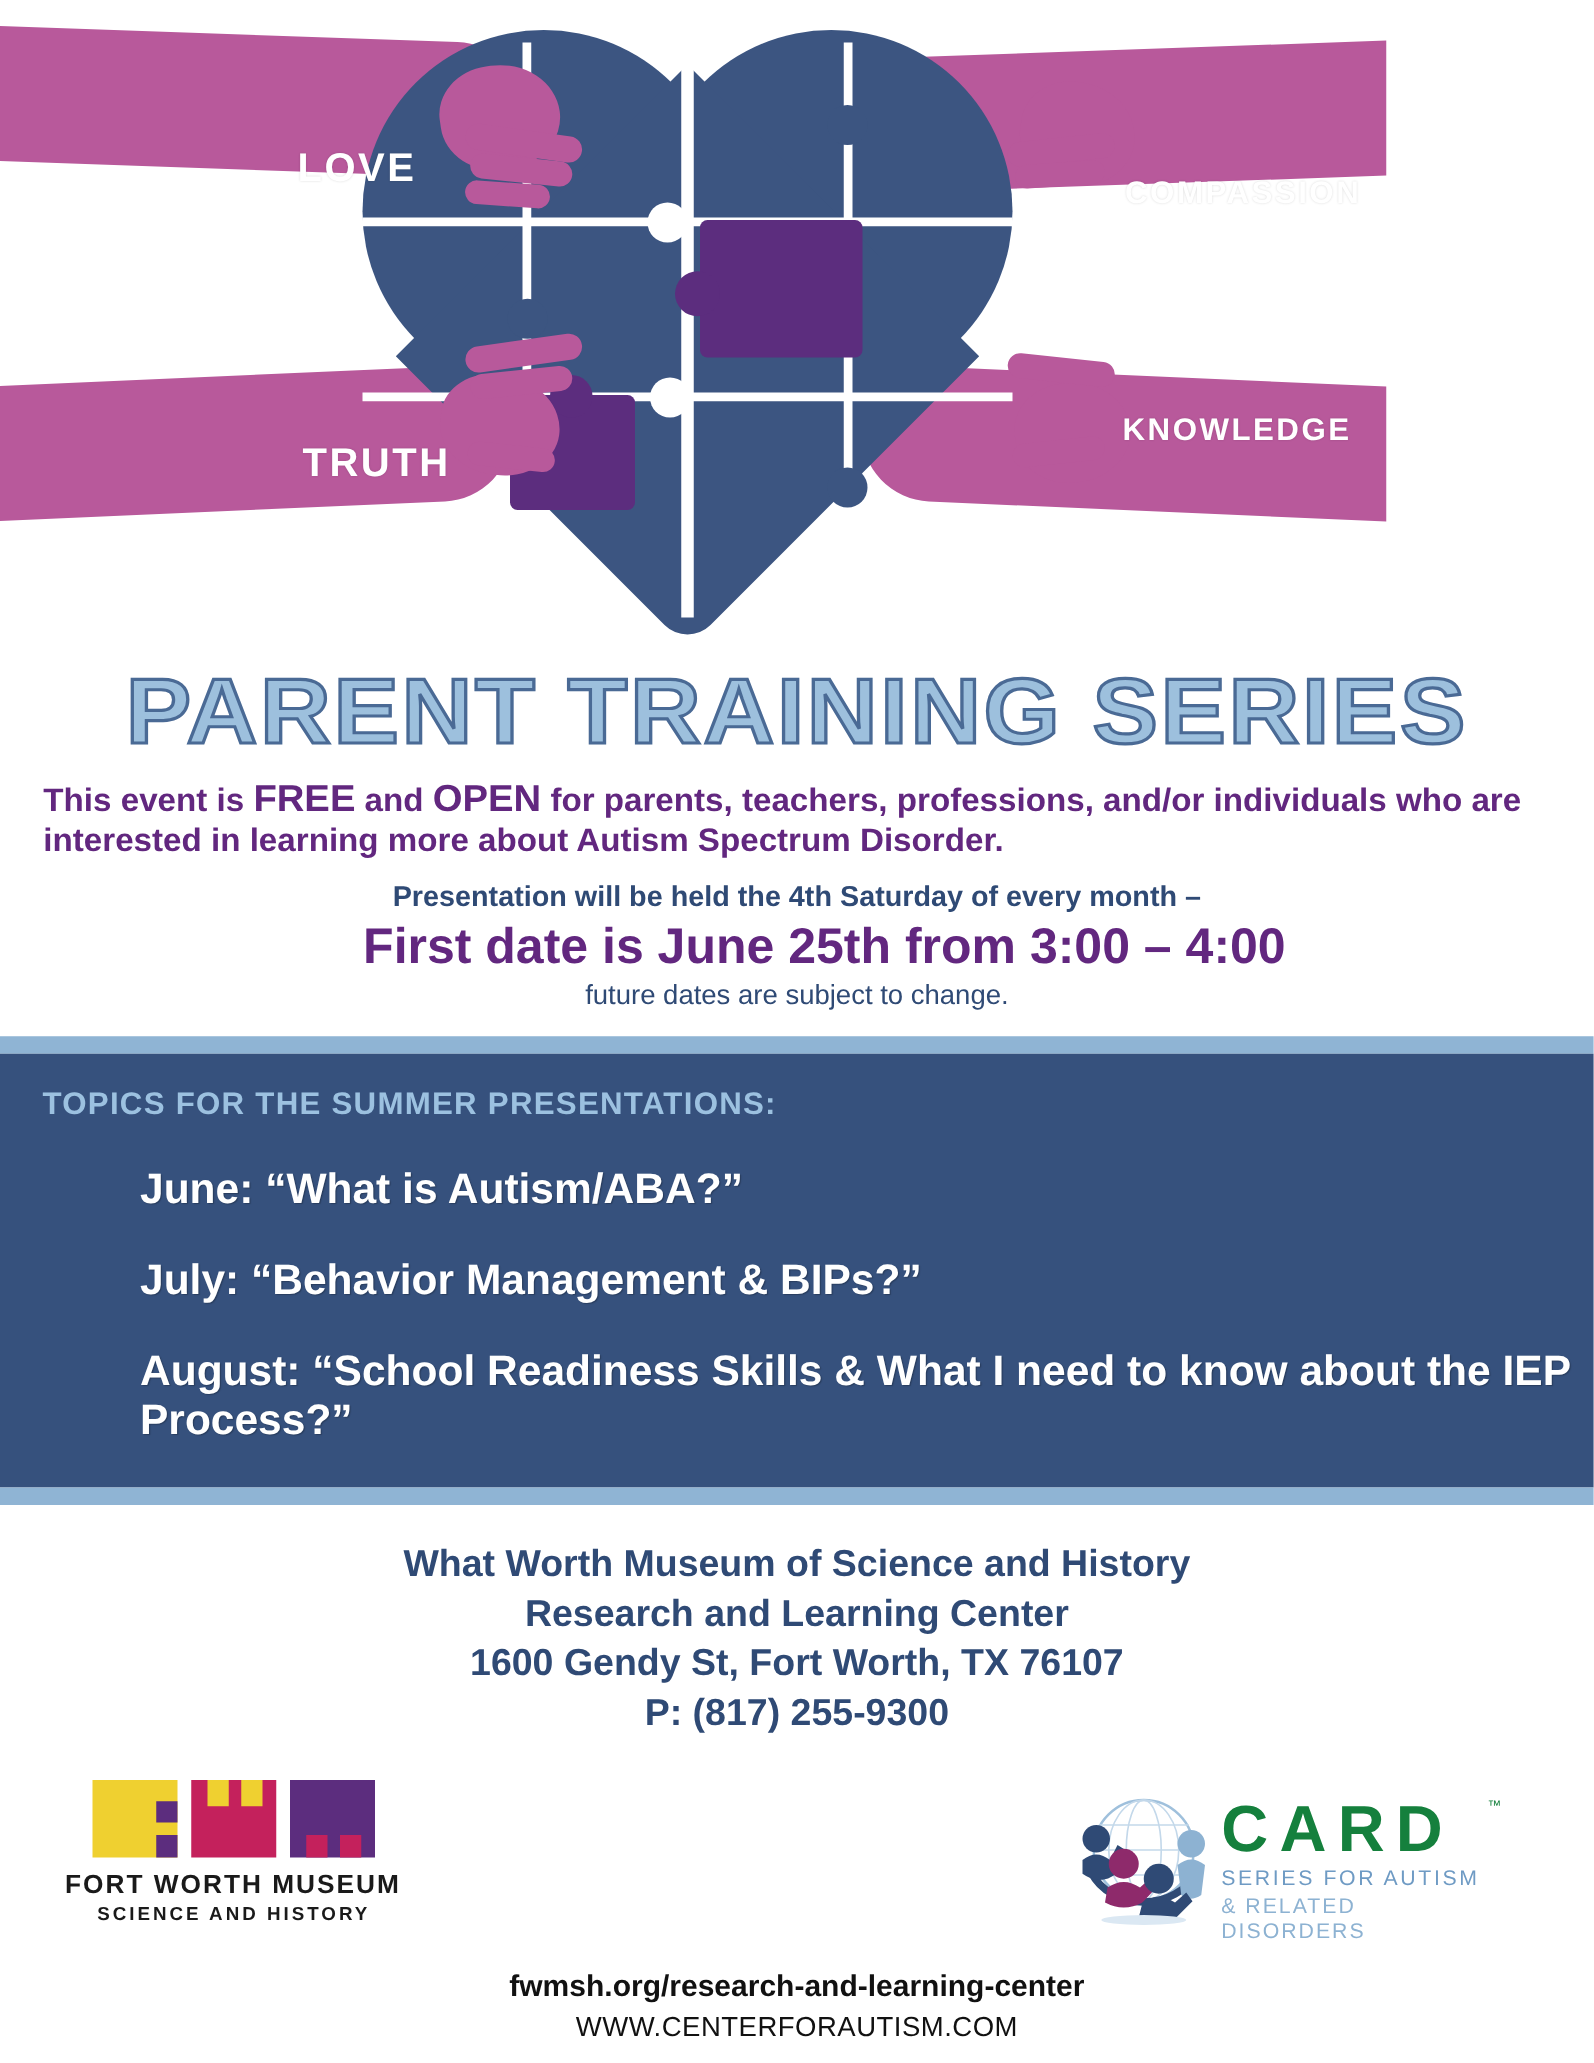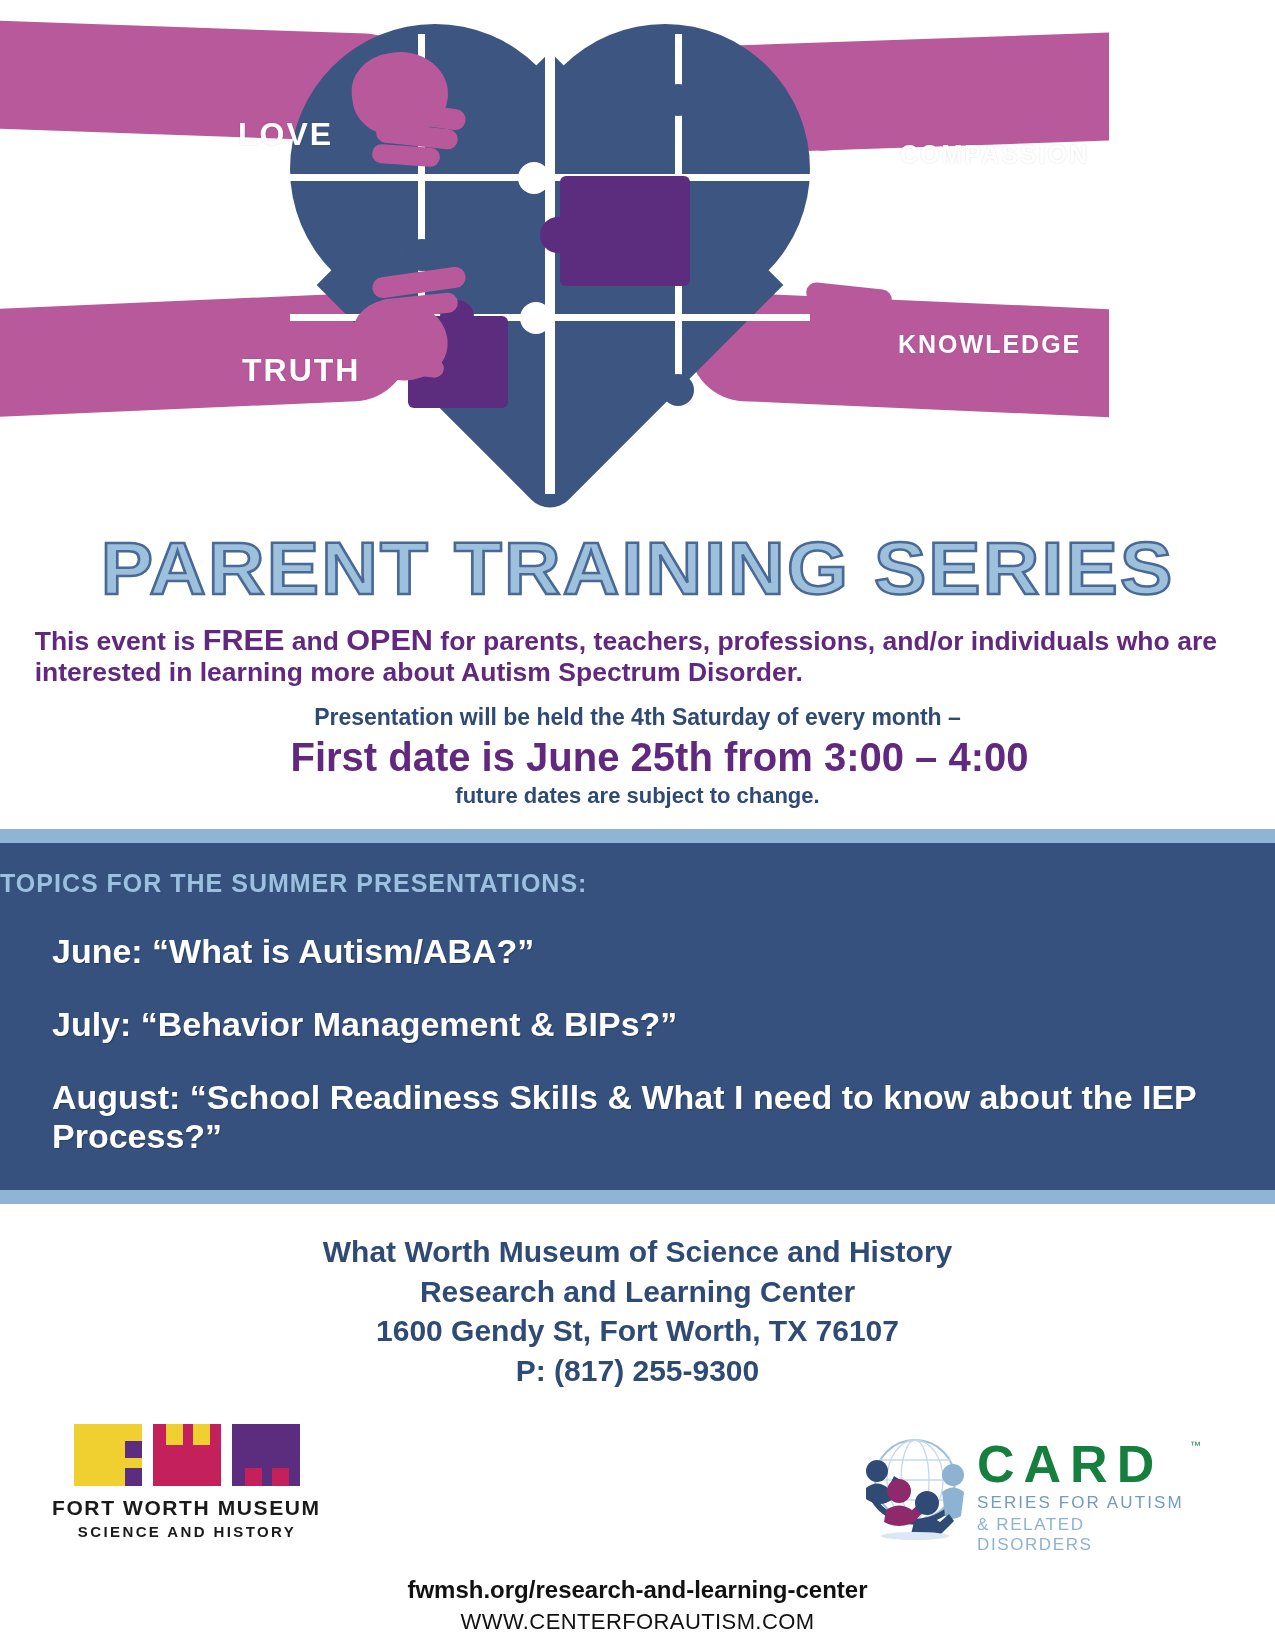--- a/index.html
+++ b/index.html
@@ -91,33 +91,34 @@
     color:#62277f;font-weight:bold;font-size:26px;line-height:1.18;
     padding:16px 34px 0 34px;
     font-family:"Liberation Sans Narrow","Liberation Sans", sans-serif;
     transform:scaleX(1.02);transform-origin:left center;
   }
   .intro .em{font-size:30px;}
 
   .sched{text-align:center;margin-top:16px;font-family:"Liberation Sans Narrow","Liberation Sans", sans-serif;}
   .sched-line1{color:#2f4a75;font-weight:bold;font-size:23px;}
   .sched-line2{color:#62277f;font-weight:bold;font-size:40px;margin-top:4px;line-height:1.1;padding-left:44px;}
-  .sched-line3{color:#2f4a75;font-weight:bold;font-size:22px;margin-top:4px;}
+  .sched-line3{color:#2f4a75;font-weight:normal;font-size:22px;margin-top:4px;}
 
   
   .band-top{height:14px;background:#8fb4d4;margin-top:20px;}
   .band{background:#36517d;padding:26px 0 34px 0;}
   .band-bottom{height:14px;background:#8fb4d4;}
   .band-label{
     color:#9cc1e0;font-size:25px;font-weight:bold;letter-spacing:1px;
+    padding-left:34px;
     font-family:"Liberation Sans Narrow","Liberation Sans", sans-serif;
   }
   .topic{
     color:#ffffff;font-size:34px;font-weight:bold;
-    padding-left:52px;margin-top:34px;
+    padding-left:112px;margin-top:34px;
     font-family:"Liberation Sans Narrow","Liberation Sans", sans-serif;
     text-shadow:1px 1px 1px rgba(0,0,0,.25);
   }
 
   
   .venue{text-align:center;margin-top:28px;font-family:"Liberation Sans Narrow","Liberation Sans", sans-serif;}
   .venue div{color:#2f4a75;font-weight:bold;font-size:30px;line-height:1.32;}
 
   
   .logos{position:relative;height:170px;margin-top:12px;}

